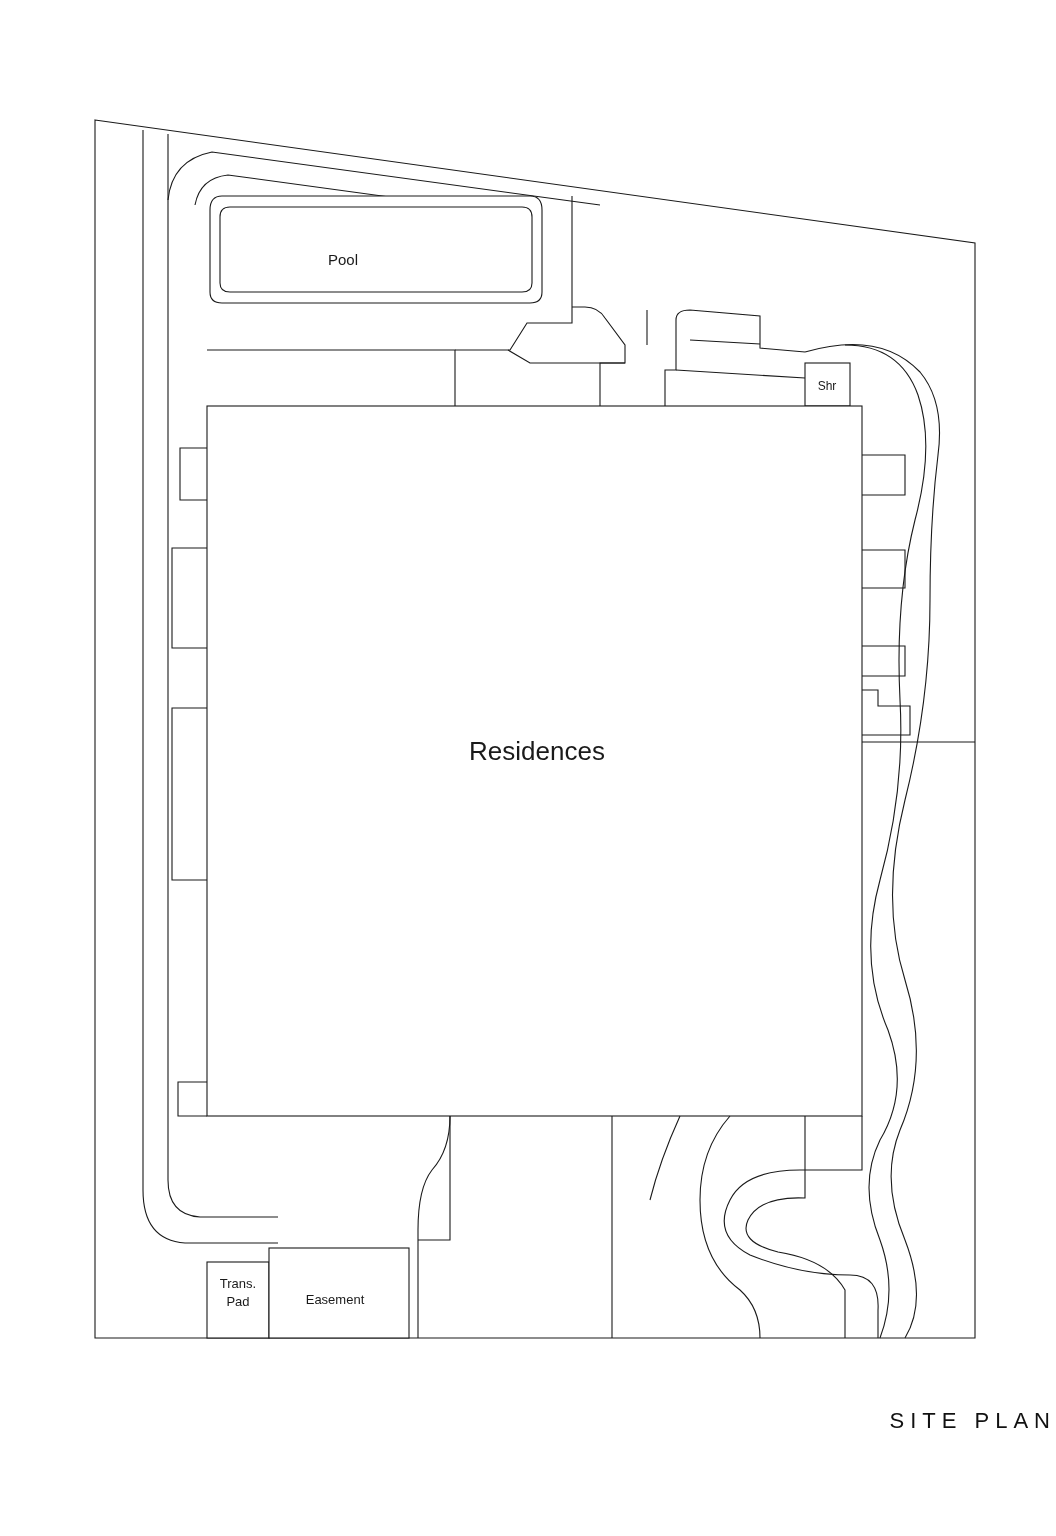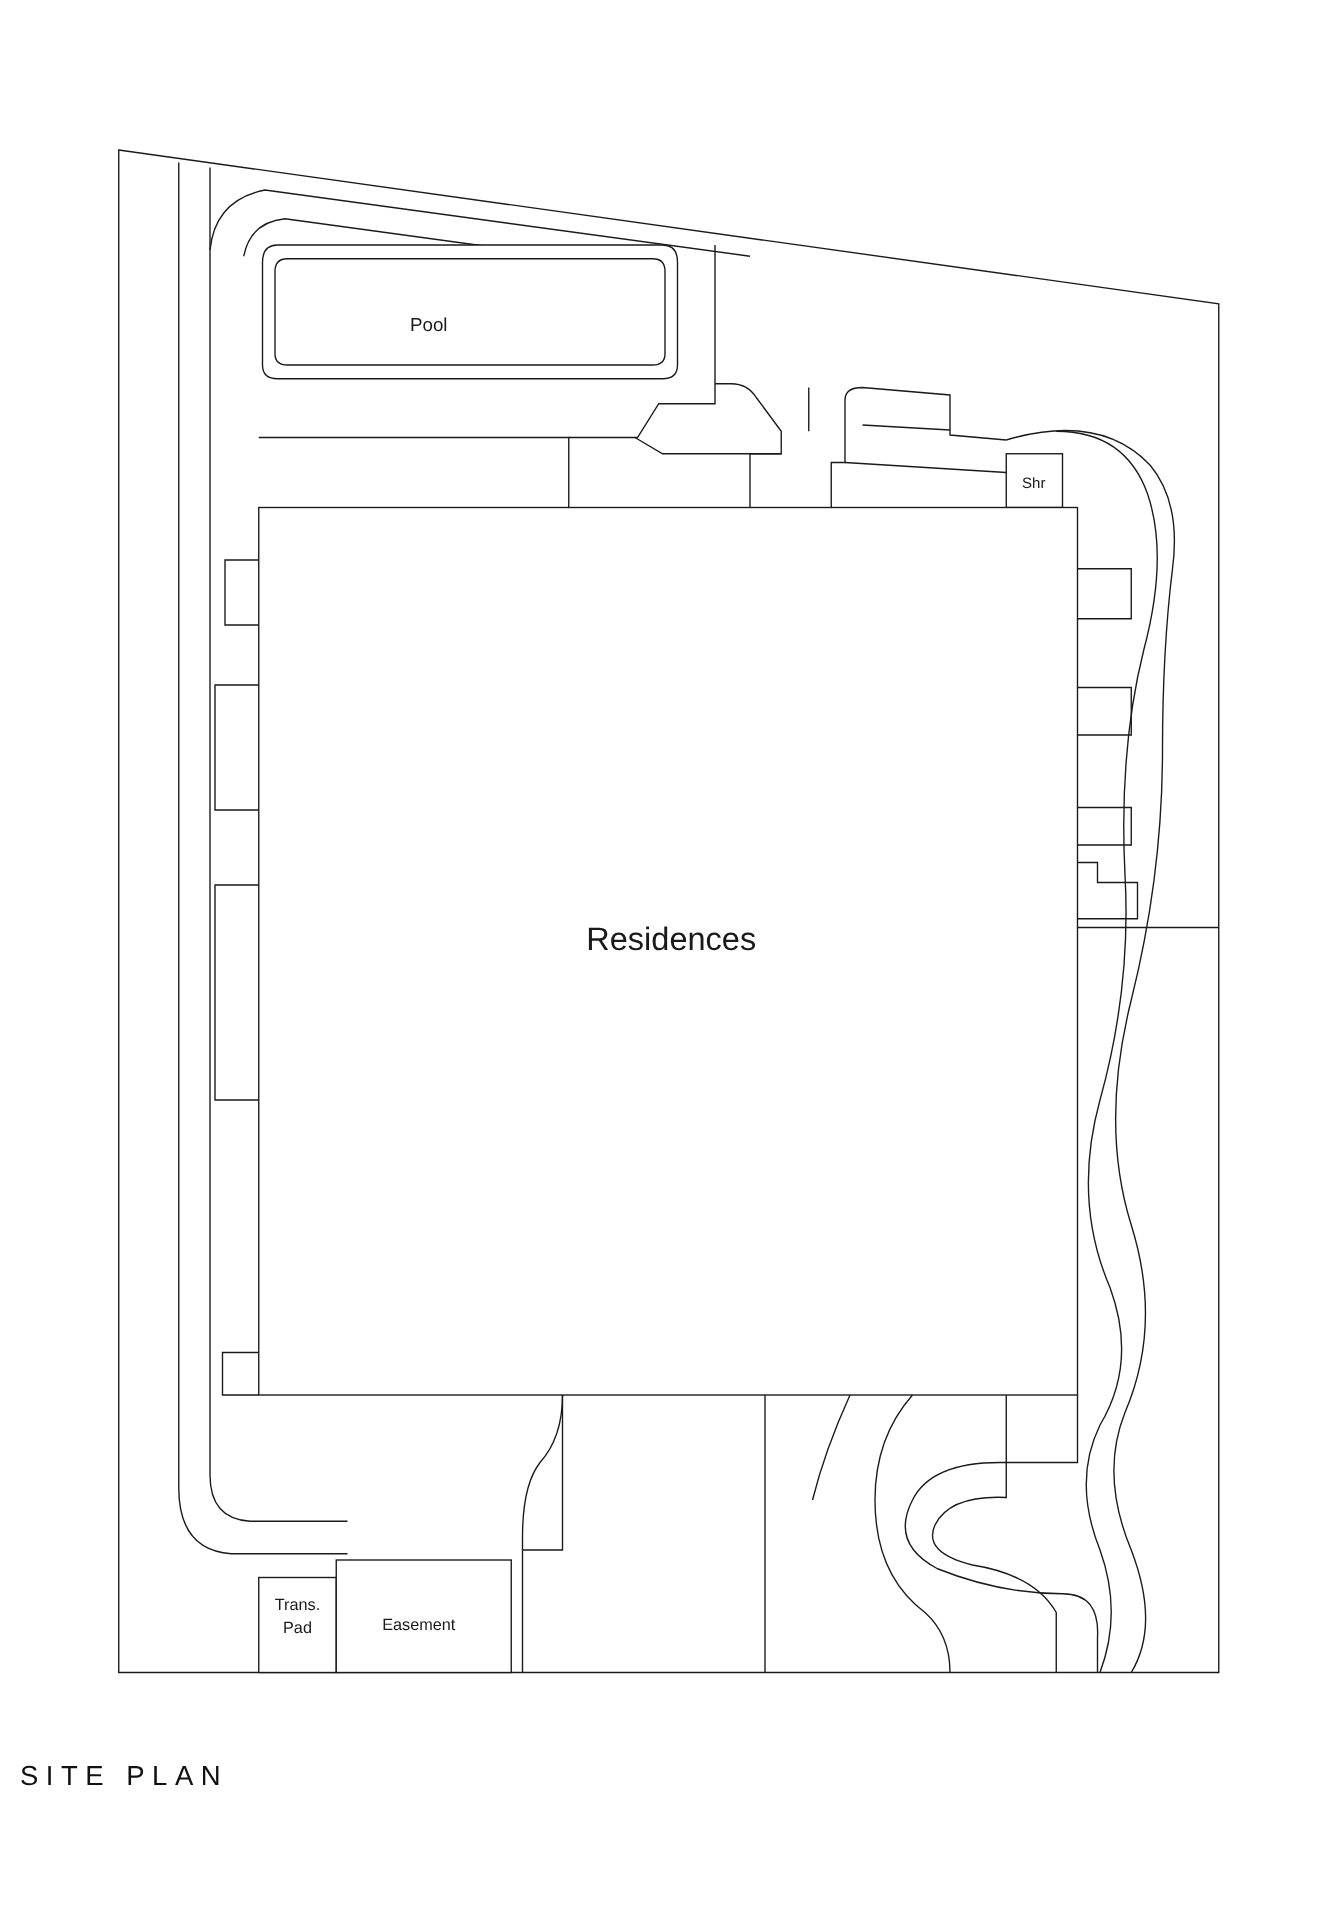--- a/index.html
+++ b/index.html
@@ -46,26 +46,25 @@
   }
   .lbl-residences { font-size: 26px; }
   .lbl-pool { font-size: 15px; }
   .lbl-small { font-size: 13px; }
   .lbl-tiny { font-size: 12px; }
   .title-text {
     position: absolute;
     left: 0;
     right: 0;
     top: 1408px;
-    text-align: left;
+    text-align: right;
     font-family: "Liberation Sans", sans-serif;
     font-size: 22px;
     letter-spacing: 6px;
     color: #111111;
-    margin-left: 16px;
   }
 </style>
 </head>
 <body>
 
 <div id="plan-wrap">
   <svg id="site-plan" viewBox="0 0 1056 1536" xmlns="http://www.w3.org/2000/svg">
 
     <path class="stroke" d="M 95 120 L 975 243 L 975 1338 L 95 1338 Z"></path>
 

